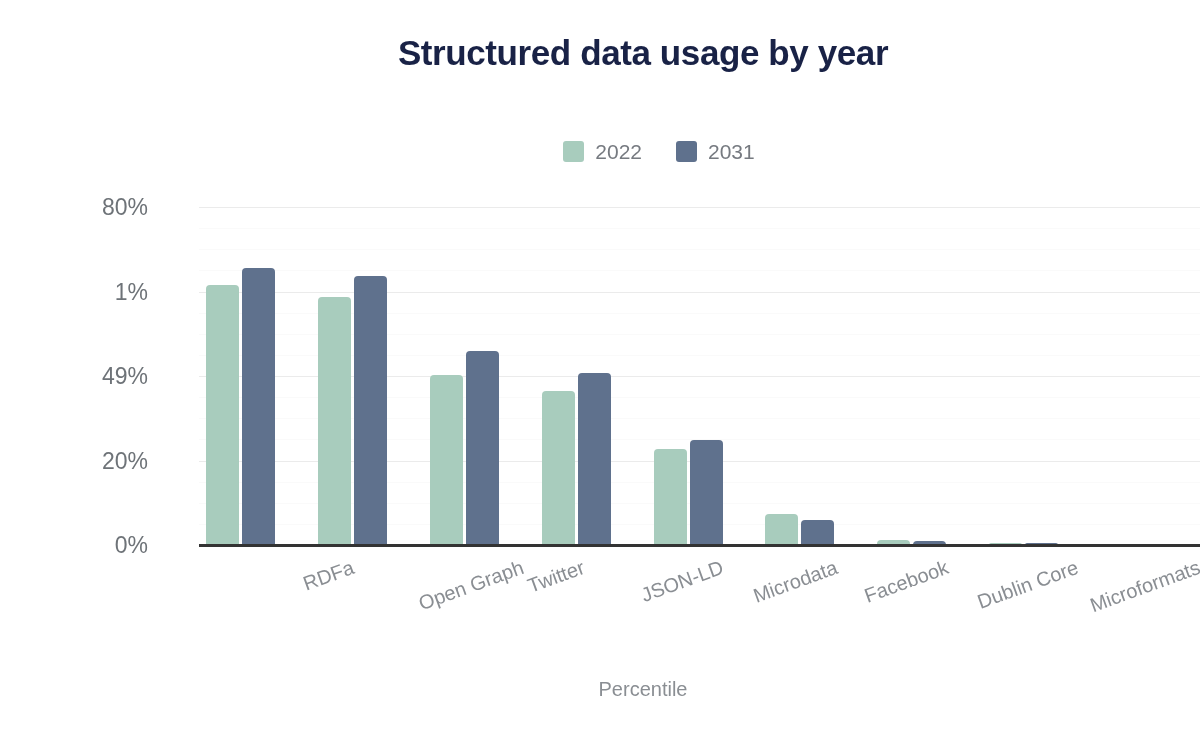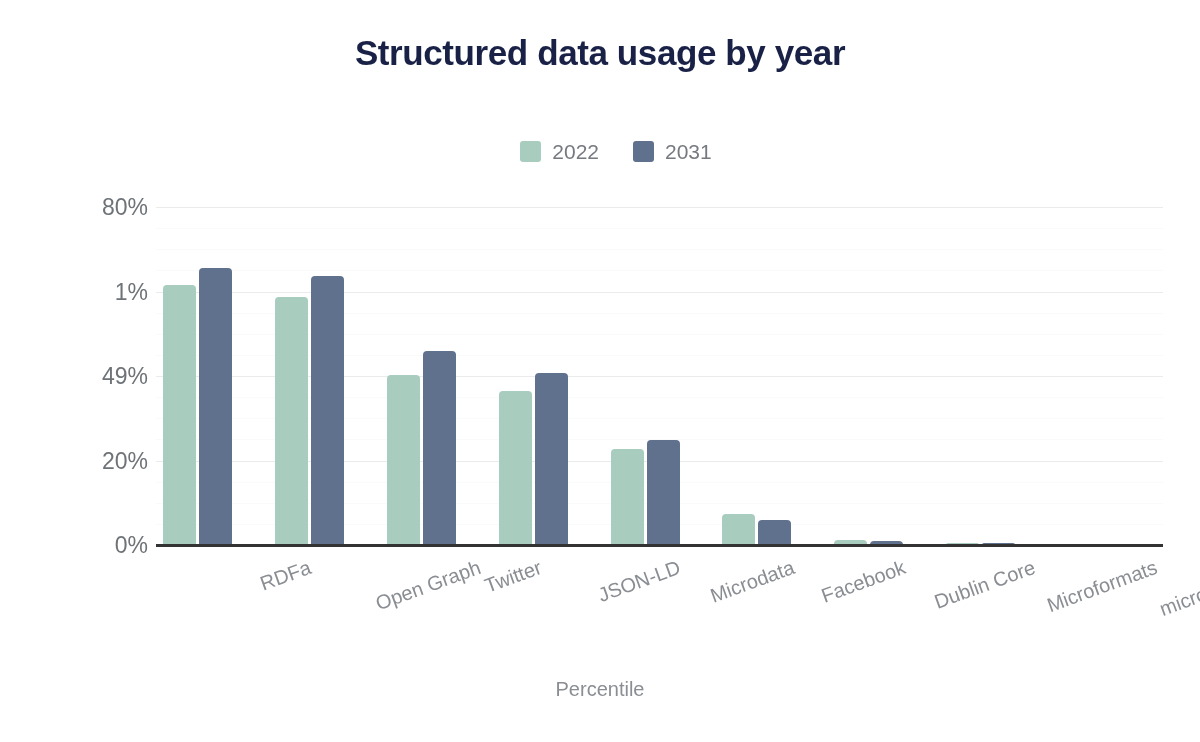--- a/index.html
+++ b/index.html
@@ -10,20 +10,21 @@
   body {
     width: 1200px;
     height: 742px;
     font-family: "Liberation Sans", sans-serif;
     overflow: hidden;
     position: relative;
   }
   #chart-root {
     position: absolute;
     inset: 0;
+    margin-left: 43px;
   }
 
   
   .chart-title {
     position: absolute;
     top: 33px;
     left: 0;
     width: 1200px;
     text-align: center;
     font-size: 35px;

